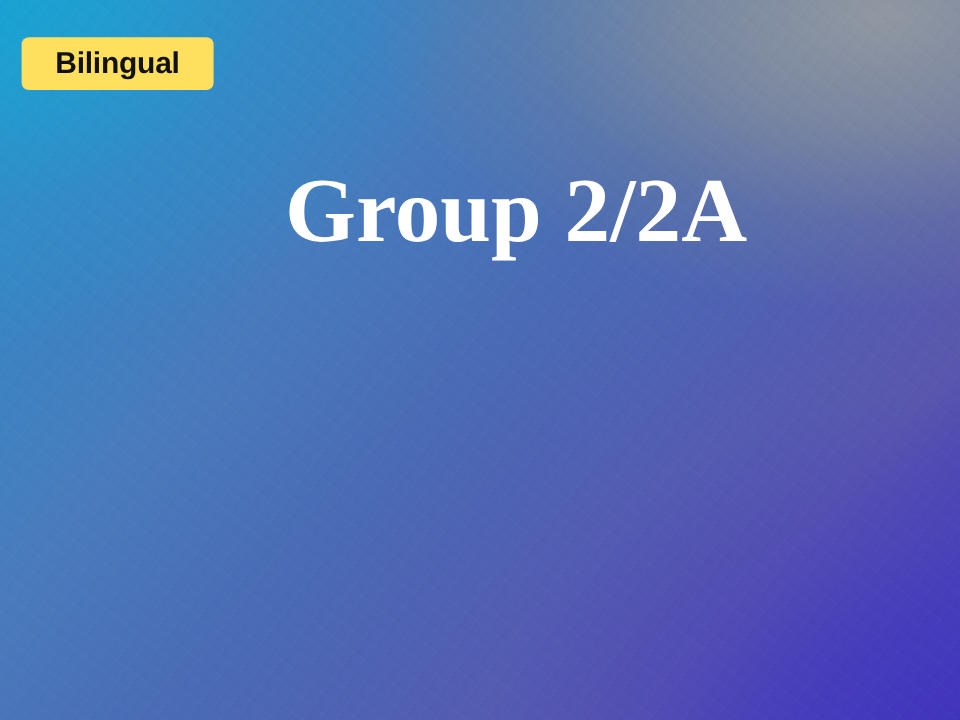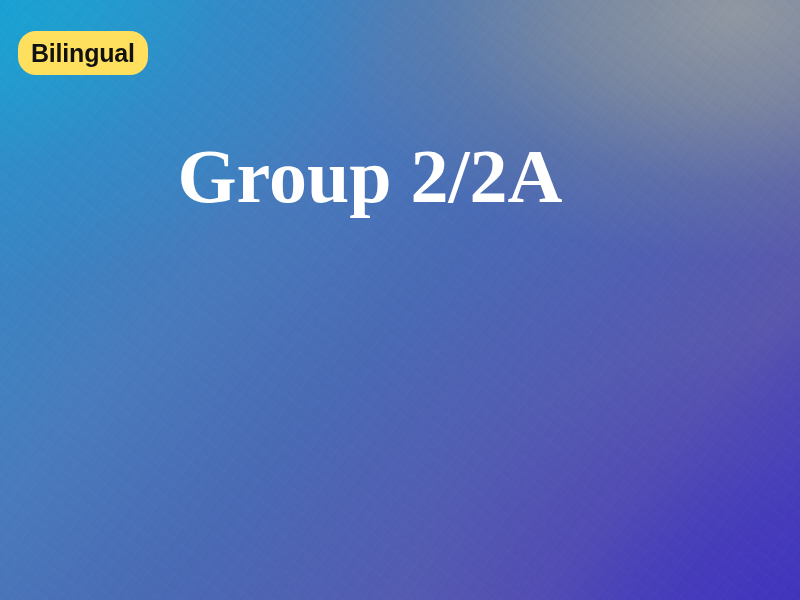--- a/index.html
+++ b/index.html
@@ -77,45 +77,45 @@
         rgba(255,255,255,0.0) 14px);
   }
 
   
   .badge {
     position: absolute;
     left: 18px;
     top: 31px;
     height: 44px;
     box-sizing: border-box;
-    padding: 0 13px;
+    padding: 0 28px;
     display: flex;
     align-items: center;
     justify-content: center;
-    border-radius: 18px;
+    border-radius: 6px;
     background: #ffdf5e;
     color: #111111;
     font-family: "Liberation Sans", "DejaVu Sans", sans-serif;
     font-weight: bold;
     font-size: 25px;
     line-height: 1;
     letter-spacing: -0.2px;
     white-space: nowrap;
   }
 
   
   .content {
     position: absolute;
     left: 0;
     top: 0;
     width: 800px;
     height: 600px;
     display: flex;
     flex-direction: column;
-    align-items: flex-start;
+    align-items: flex-end;
     justify-content: flex-start;
   }
 
   .headline {
     margin: 0;
     padding-top: 126px;
     width: 740px;
     text-align: center;
     color: #ffffff;
     font-family: "Liberation Serif", "DejaVu Serif", serif;

